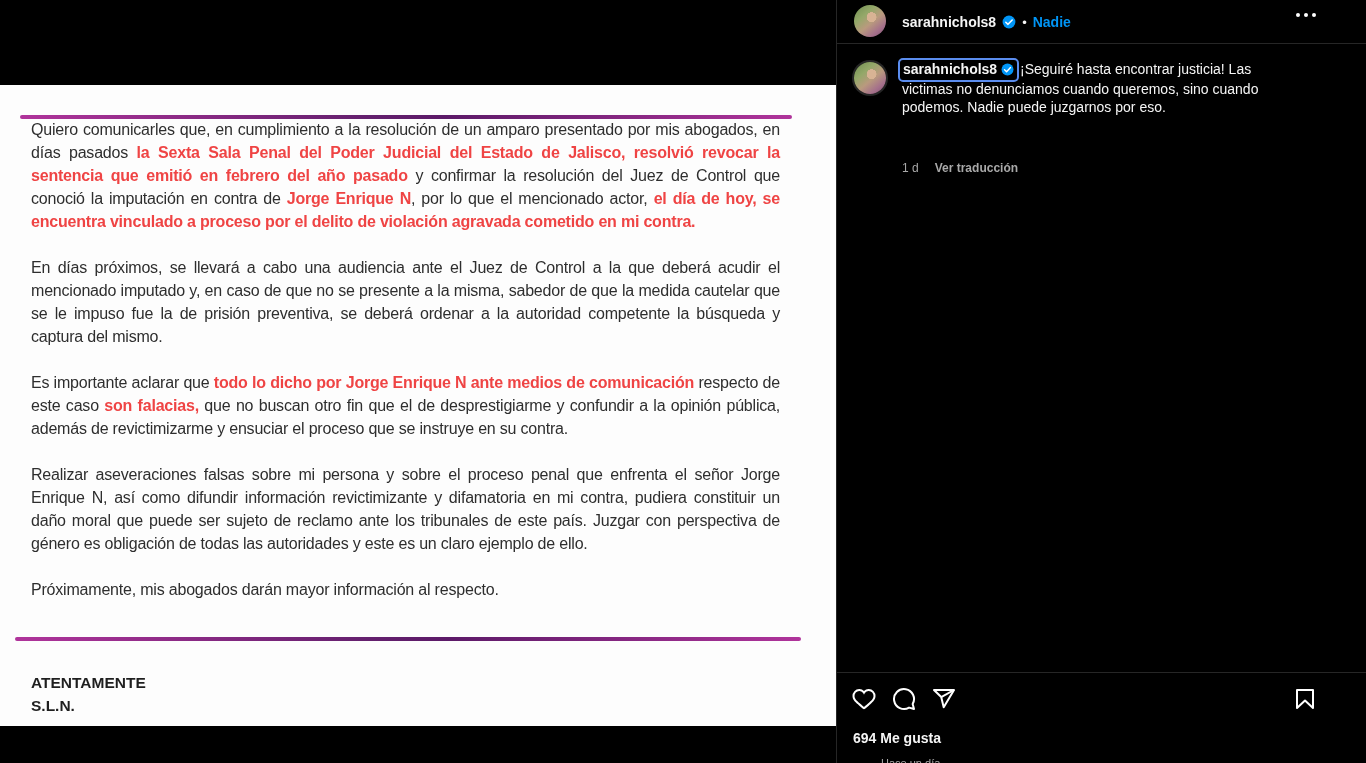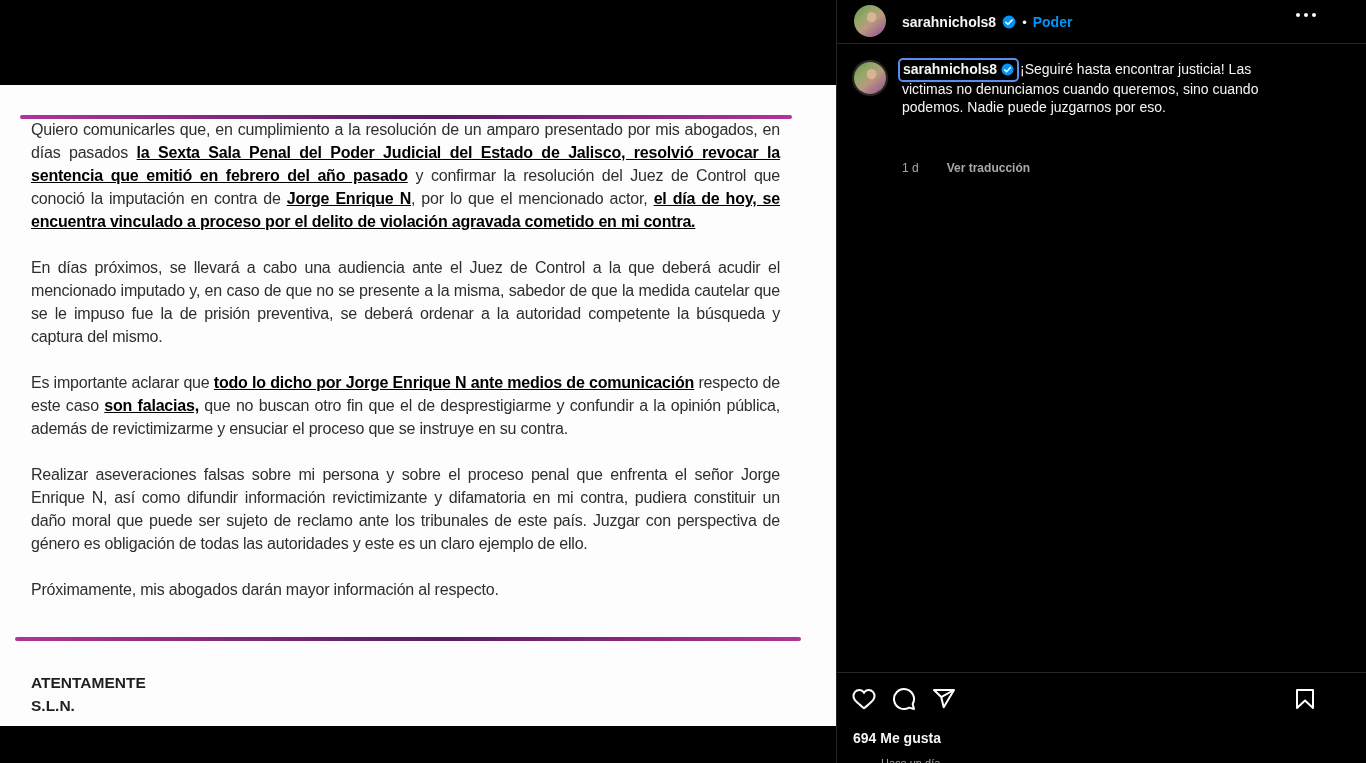--- a/index.html
+++ b/index.html
@@ -9,21 +9,21 @@
   
   .media { position:absolute; left:0; top:0; width:836px; height:763px; background:#000; }
   .doc { position:absolute; left:0; top:85px; width:836px; height:641px; background:#fdfdfd; }
   .doc-rule { position:absolute; height:4px; border-radius:2px;
               background:linear-gradient(90deg,#b0349b 0%,#64206e 45%,#5c1a68 55%,#b0349b 100%); }
   .doc-rule-top { left:20px; top:30px; width:772px; }
   .doc-rule-bottom { left:15px; top:552px; width:786px; }
   .doc-body { position:absolute; left:31px; top:33px; width:749px; color:#2e2e2e;
               font-size:16px; line-height:23px; text-align:justify; letter-spacing:-0.2px; }
   .doc-p { margin-bottom:23px; }
-  .doc-p b { color:#000000;text-decoration:underline; }
+  .doc-p b { color:#ef4444; }
   .doc-closing { position:absolute; left:31px; top:586px; width:749px; text-align:left;
                  color:#1f1f1f; font-weight:bold; font-size:15.5px; line-height:23px; }
 
   
   .panel { position:absolute; left:836px; top:0; width:530px; height:763px; background:#000;
            border-left:1px solid #262626; color:#f5f5f5; }
   .panel-header { position:absolute; left:0; top:0; width:100%; height:44px;
                   border-bottom:1px solid #262626; }
   .avatar { width:32px; height:32px; border-radius:50%;
             background:
@@ -37,21 +37,21 @@
   .follow { color:#0095f6; font-weight:bold; font-size:14px; cursor:pointer; }
   .more-dots { position:absolute; right:50px; top:13px; display:flex; gap:4px; cursor:pointer; }
   .more-dots i { width:4px; height:4px; border-radius:50%; background:#fff; }
 
   
   .comment { position:absolute; left:0; top:44px; width:100%; }
   .cm-avatar { position:absolute; left:17px; top:18px; box-shadow:0 0 0 2px #262626; }
   .cm-content { position:absolute; left:65px; top:16px; width:378px; font-size:14px; line-height:18.5px; }
   .uname-box { display:inline-block; border:2px solid #5b8def; border-radius:5px;
                padding:0 3px 1px 3px; margin:-2px 1px -2px -4px; }
-  .cm-meta { position:absolute; left:65px; top:117px; display:flex; gap:28px;
+  .cm-meta { position:absolute; left:65px; top:117px; display:flex; gap:16px;
              font-size:12px; color:#a8a8a8; }
   .cm-meta .translate { font-weight:600; cursor:pointer;text-align:center; }
 
   
   .actions { position:absolute; left:0; top:672px; width:100%; height:91px; border-top:1px solid #262626; }
   .icons-row { position:absolute; left:15px; top:14px; display:flex; gap:16px; }
   .icon-btn { width:24px; height:24px; cursor:pointer; }
   .icon-btn svg { display:block; }
   .bookmark { position:absolute; right:49px; top:14px; }
   .likes { position:absolute; left:16px; top:57px; font-weight:bold; font-size:14px; color:#f5f5f5; }
@@ -82,21 +82,21 @@
 
   <div class="panel-header">
     <div class="avatar hdr-avatar"></div>
     <div class="hdr-row">
       <span class="uname">sarahnichols8</span>
       <svg class="badge" width="14" height="14" viewBox="0 0 24 24">
         <circle cx="12" cy="12" r="11" fill="#0095f6"></circle>
         <polyline points="6.5,12.5 10.3,16 17.5,8.5" fill="none" stroke="#fff" stroke-width="2.6" stroke-linecap="round" stroke-linejoin="round"></polyline>
       </svg>
       <span class="dot-sep">•</span>
-      <span class="follow">Poder</span>
+      <span class="follow">Nadie</span>
     </div>
     <div class="more-dots">
         <i></i>
         <i></i>
         <i></i>
       </div>
   </div>
 
   <div class="comment">
     <div class="avatar cm-avatar"></div>

